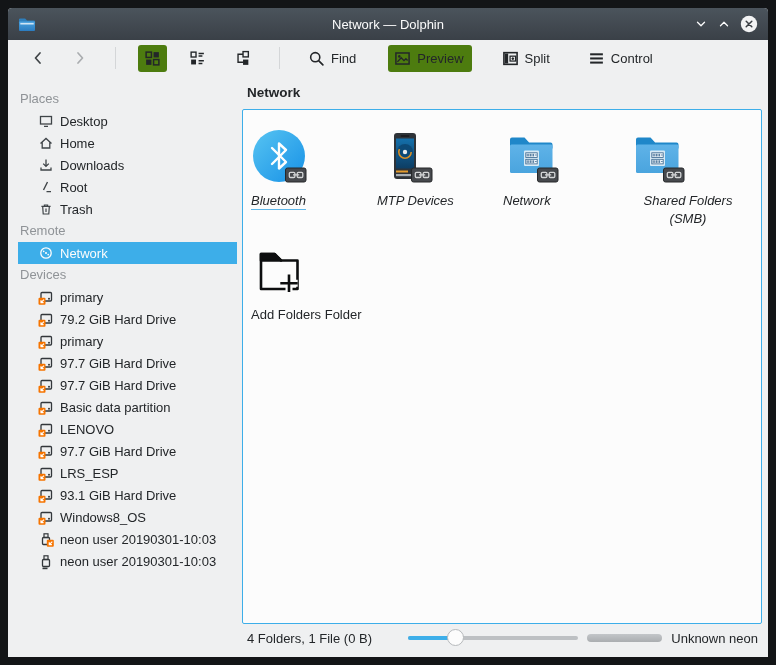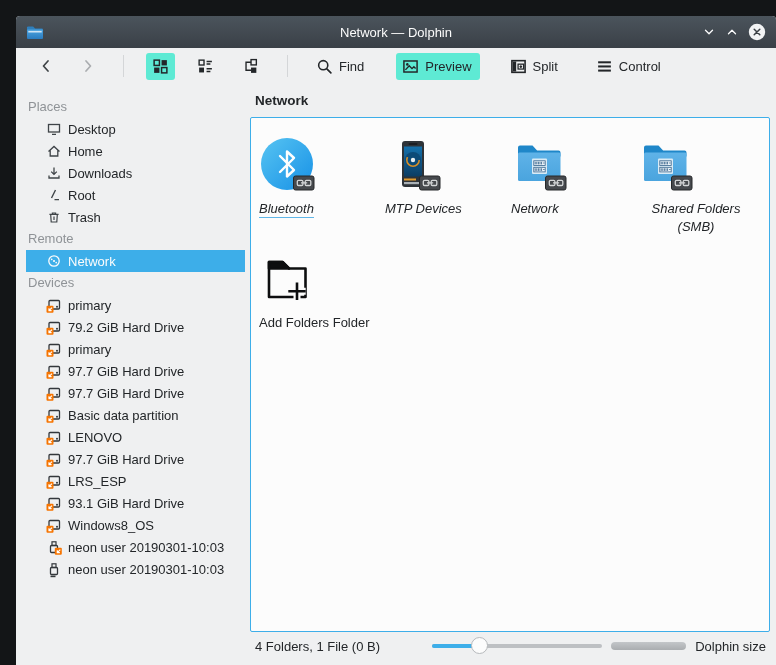--- a/index.html
+++ b/index.html
@@ -1,30 +1,30 @@
 <!DOCTYPE html>
 <html><head>
 <meta charset="utf-8">
 <style>
   html,body{margin:0;padding:0;}
   body{font-family:"Liberation Sans","DejaVu Sans",sans-serif;font-size:13px;color:#232629;}
-  .frame{width:776px;height:665px;background:#131517;box-sizing:border-box;padding:16px;}
+  .frame{width:776px;height:665px;background:#131517;box-sizing:border-box;padding:8px;}
   .window{width:760px;height:649px;background:#eff0f1;border-radius:4px 4px 0 0;overflow:hidden;display:flex;flex-direction:column;}
 
   
   .titlebar{height:32px;background:linear-gradient(#4b545c,#3a4047);display:flex;align-items:center;position:relative;flex:0 0 auto;}
   .titlebar .appicon{margin-left:9px;display:flex;}
   .titlebar .title{position:absolute;left:0;right:0;text-align:center;color:#fcfcfc;font-size:13px;}
   .titlebar .controls{margin-left:auto;display:flex;align-items:center;gap:9px;margin-right:10px;z-index:2;}
   .tb-btn{display:flex;align-items:center;justify-content:center;cursor:default;}
 
   
   .toolbar{height:36px;display:flex;align-items:center;padding-left:17px;gap:16px;flex:0 0 auto;}
   .tool{display:flex;align-items:center;gap:6px;padding:5px 6px;border-radius:3px;color:#232629;}
-  .tool.pressed{background:#5eead4;}
+  .tool.pressed{background:#4d7c0f;}
   .tool .lbl{padding-right:2px;}
   .sep{width:1px;height:22px;background:#d4d6d8;margin:0 6px;}
   .arrow-btn{padding:4px 5px;display:flex;}
 
   
   .content{flex:1;display:flex;min-height:0;}
   .sidebar{width:229px;flex:0 0 229px;padding-top:12px;overflow:hidden;}
   .sec-header{height:22px;line-height:22px;padding-left:12px;color:#8f9397;}
   .sec-header.later{}
   .side-item{height:22px;display:flex;align-items:center;margin-left:10px;padding-left:20px;gap:6px;white-space:nowrap;}
@@ -477,19 +477,19 @@
 
         <div class="statusbar">
           <span class="summary">4 Folders, 1 File (0 B)</span>
           <span class="spacer"></span>
           <div class="zoom-slider">
             <div class="track"></div>
             <div class="fill" id="zoomFill" style="width: 48px;"></div>
             <div class="handle" id="zoomHandle" style="left: 39px;"></div>
           </div>
           <div class="capacity"></div>
-          <span>Dolphin size</span>
+          <span>Unknown neon</span>
         </div>
       </div>
     </div>
 
   </div>
 </div>
 
 </body></html>

